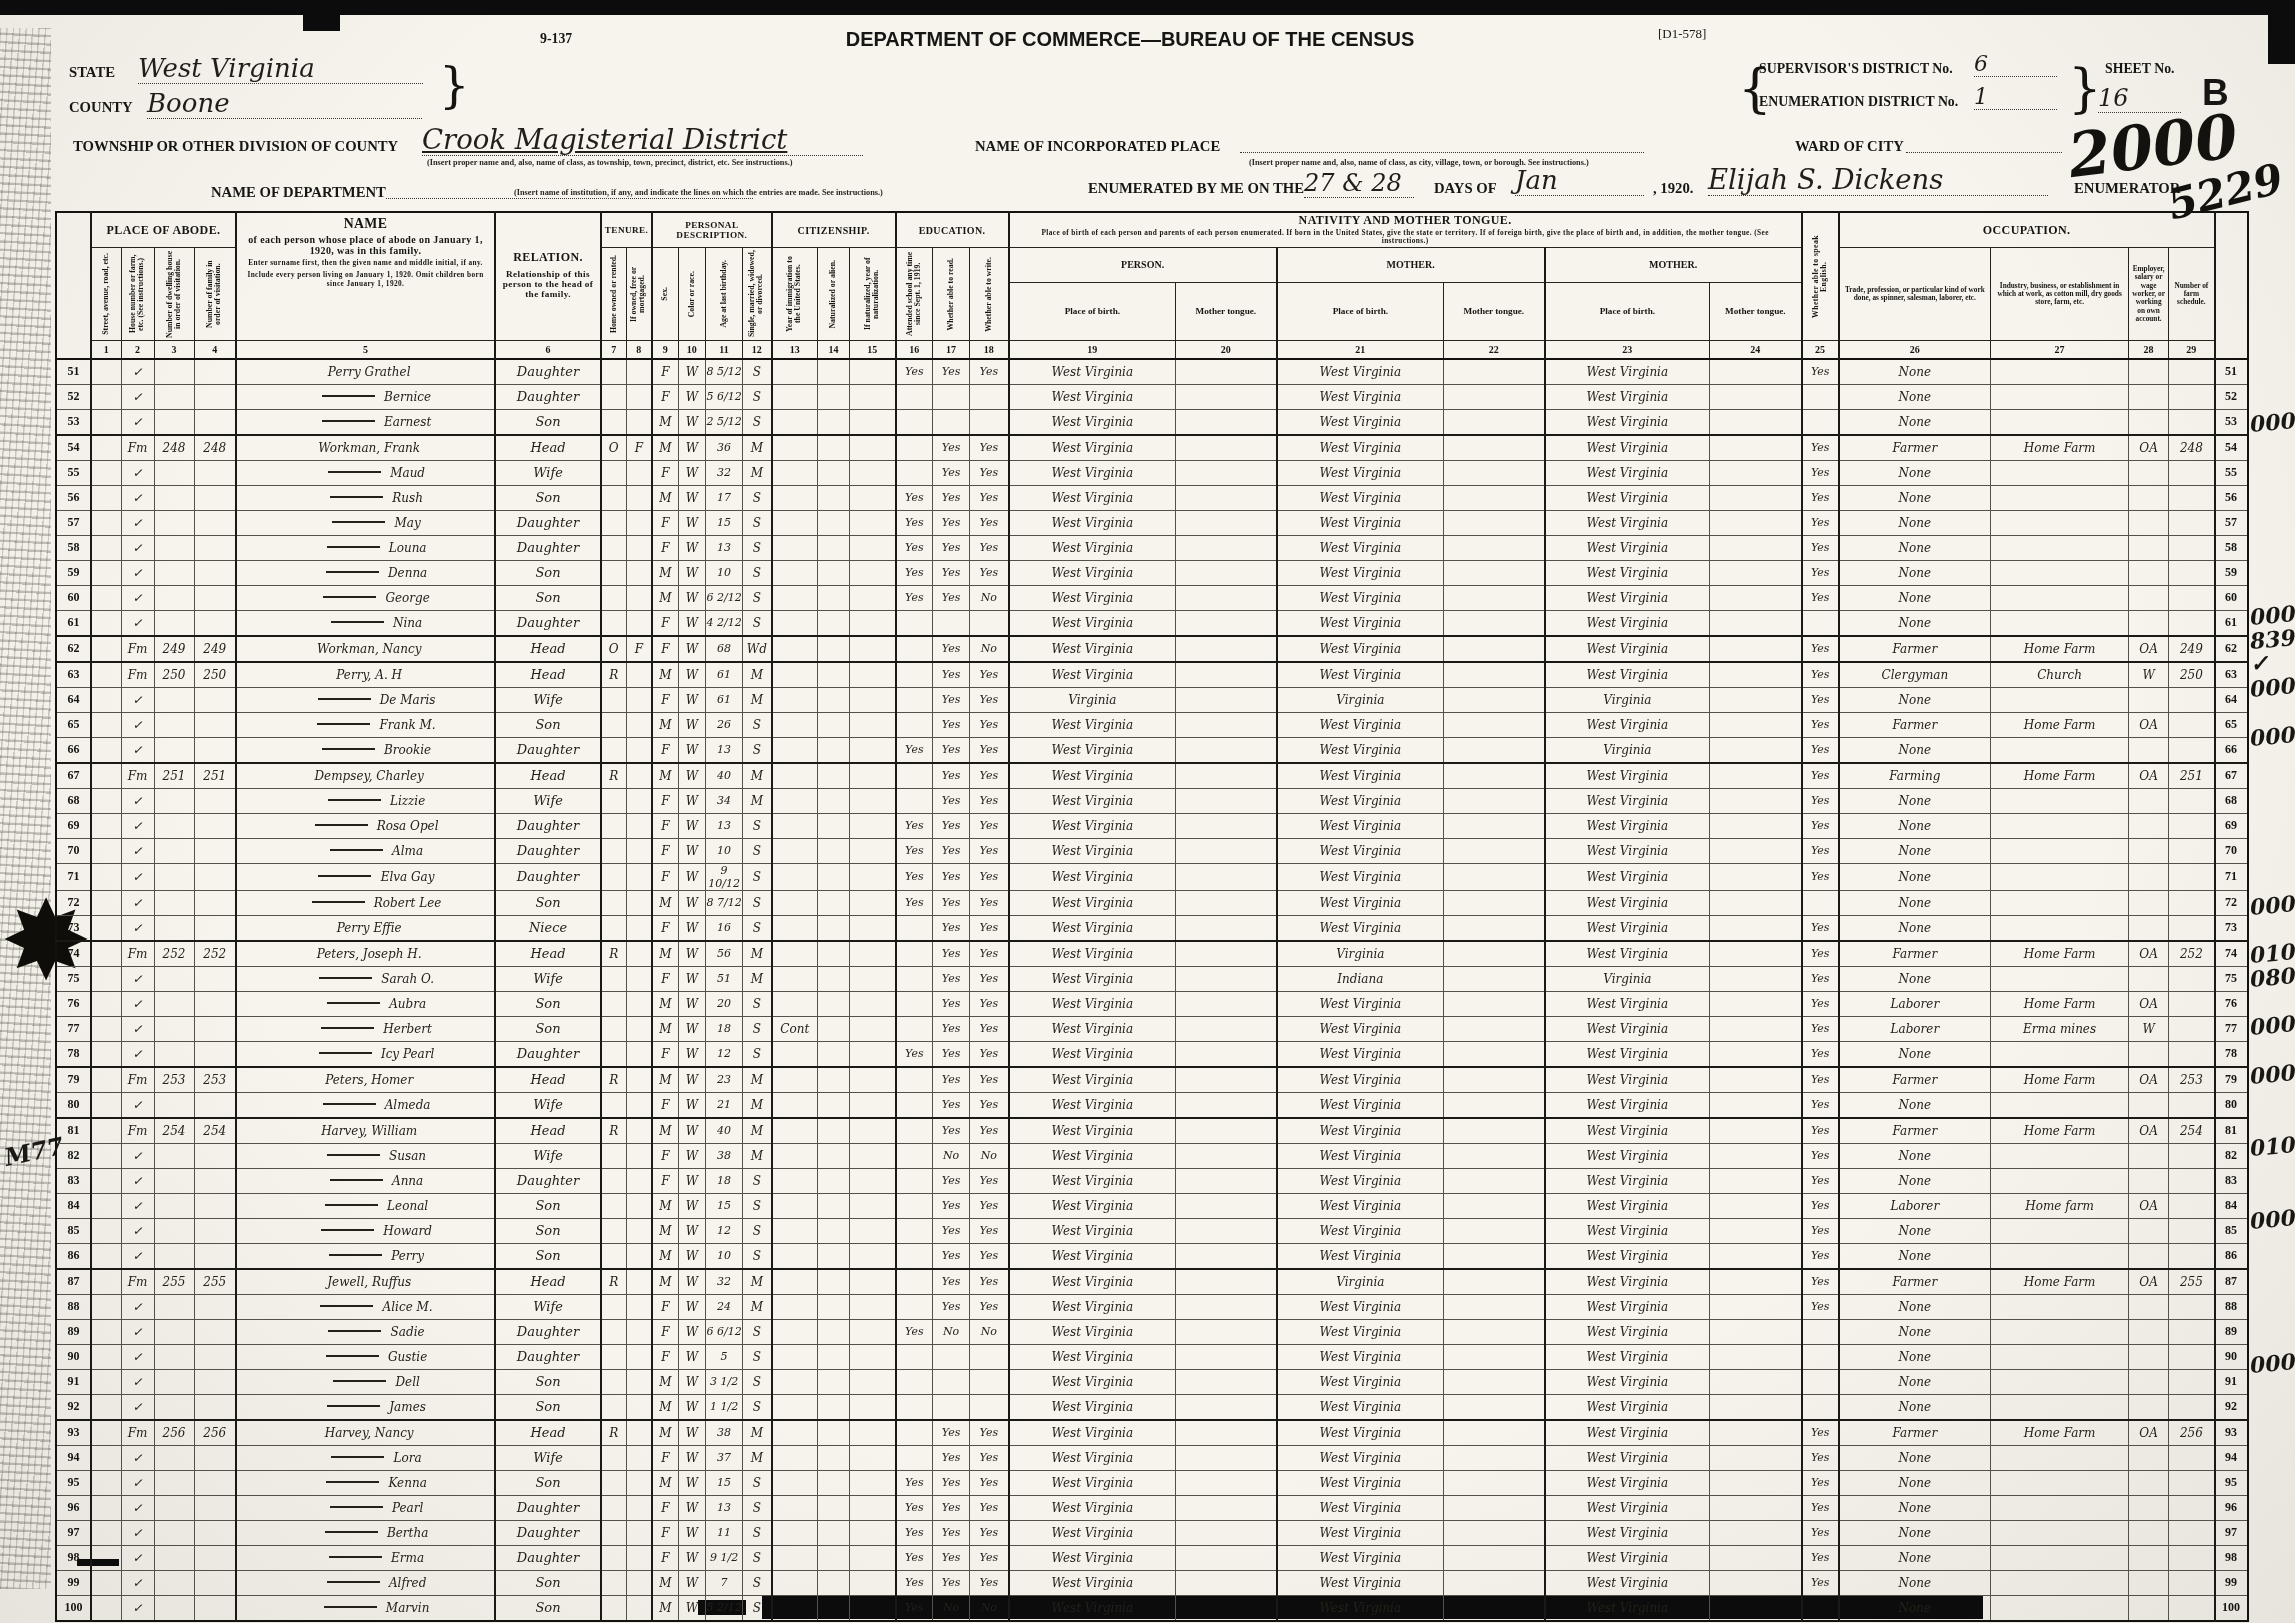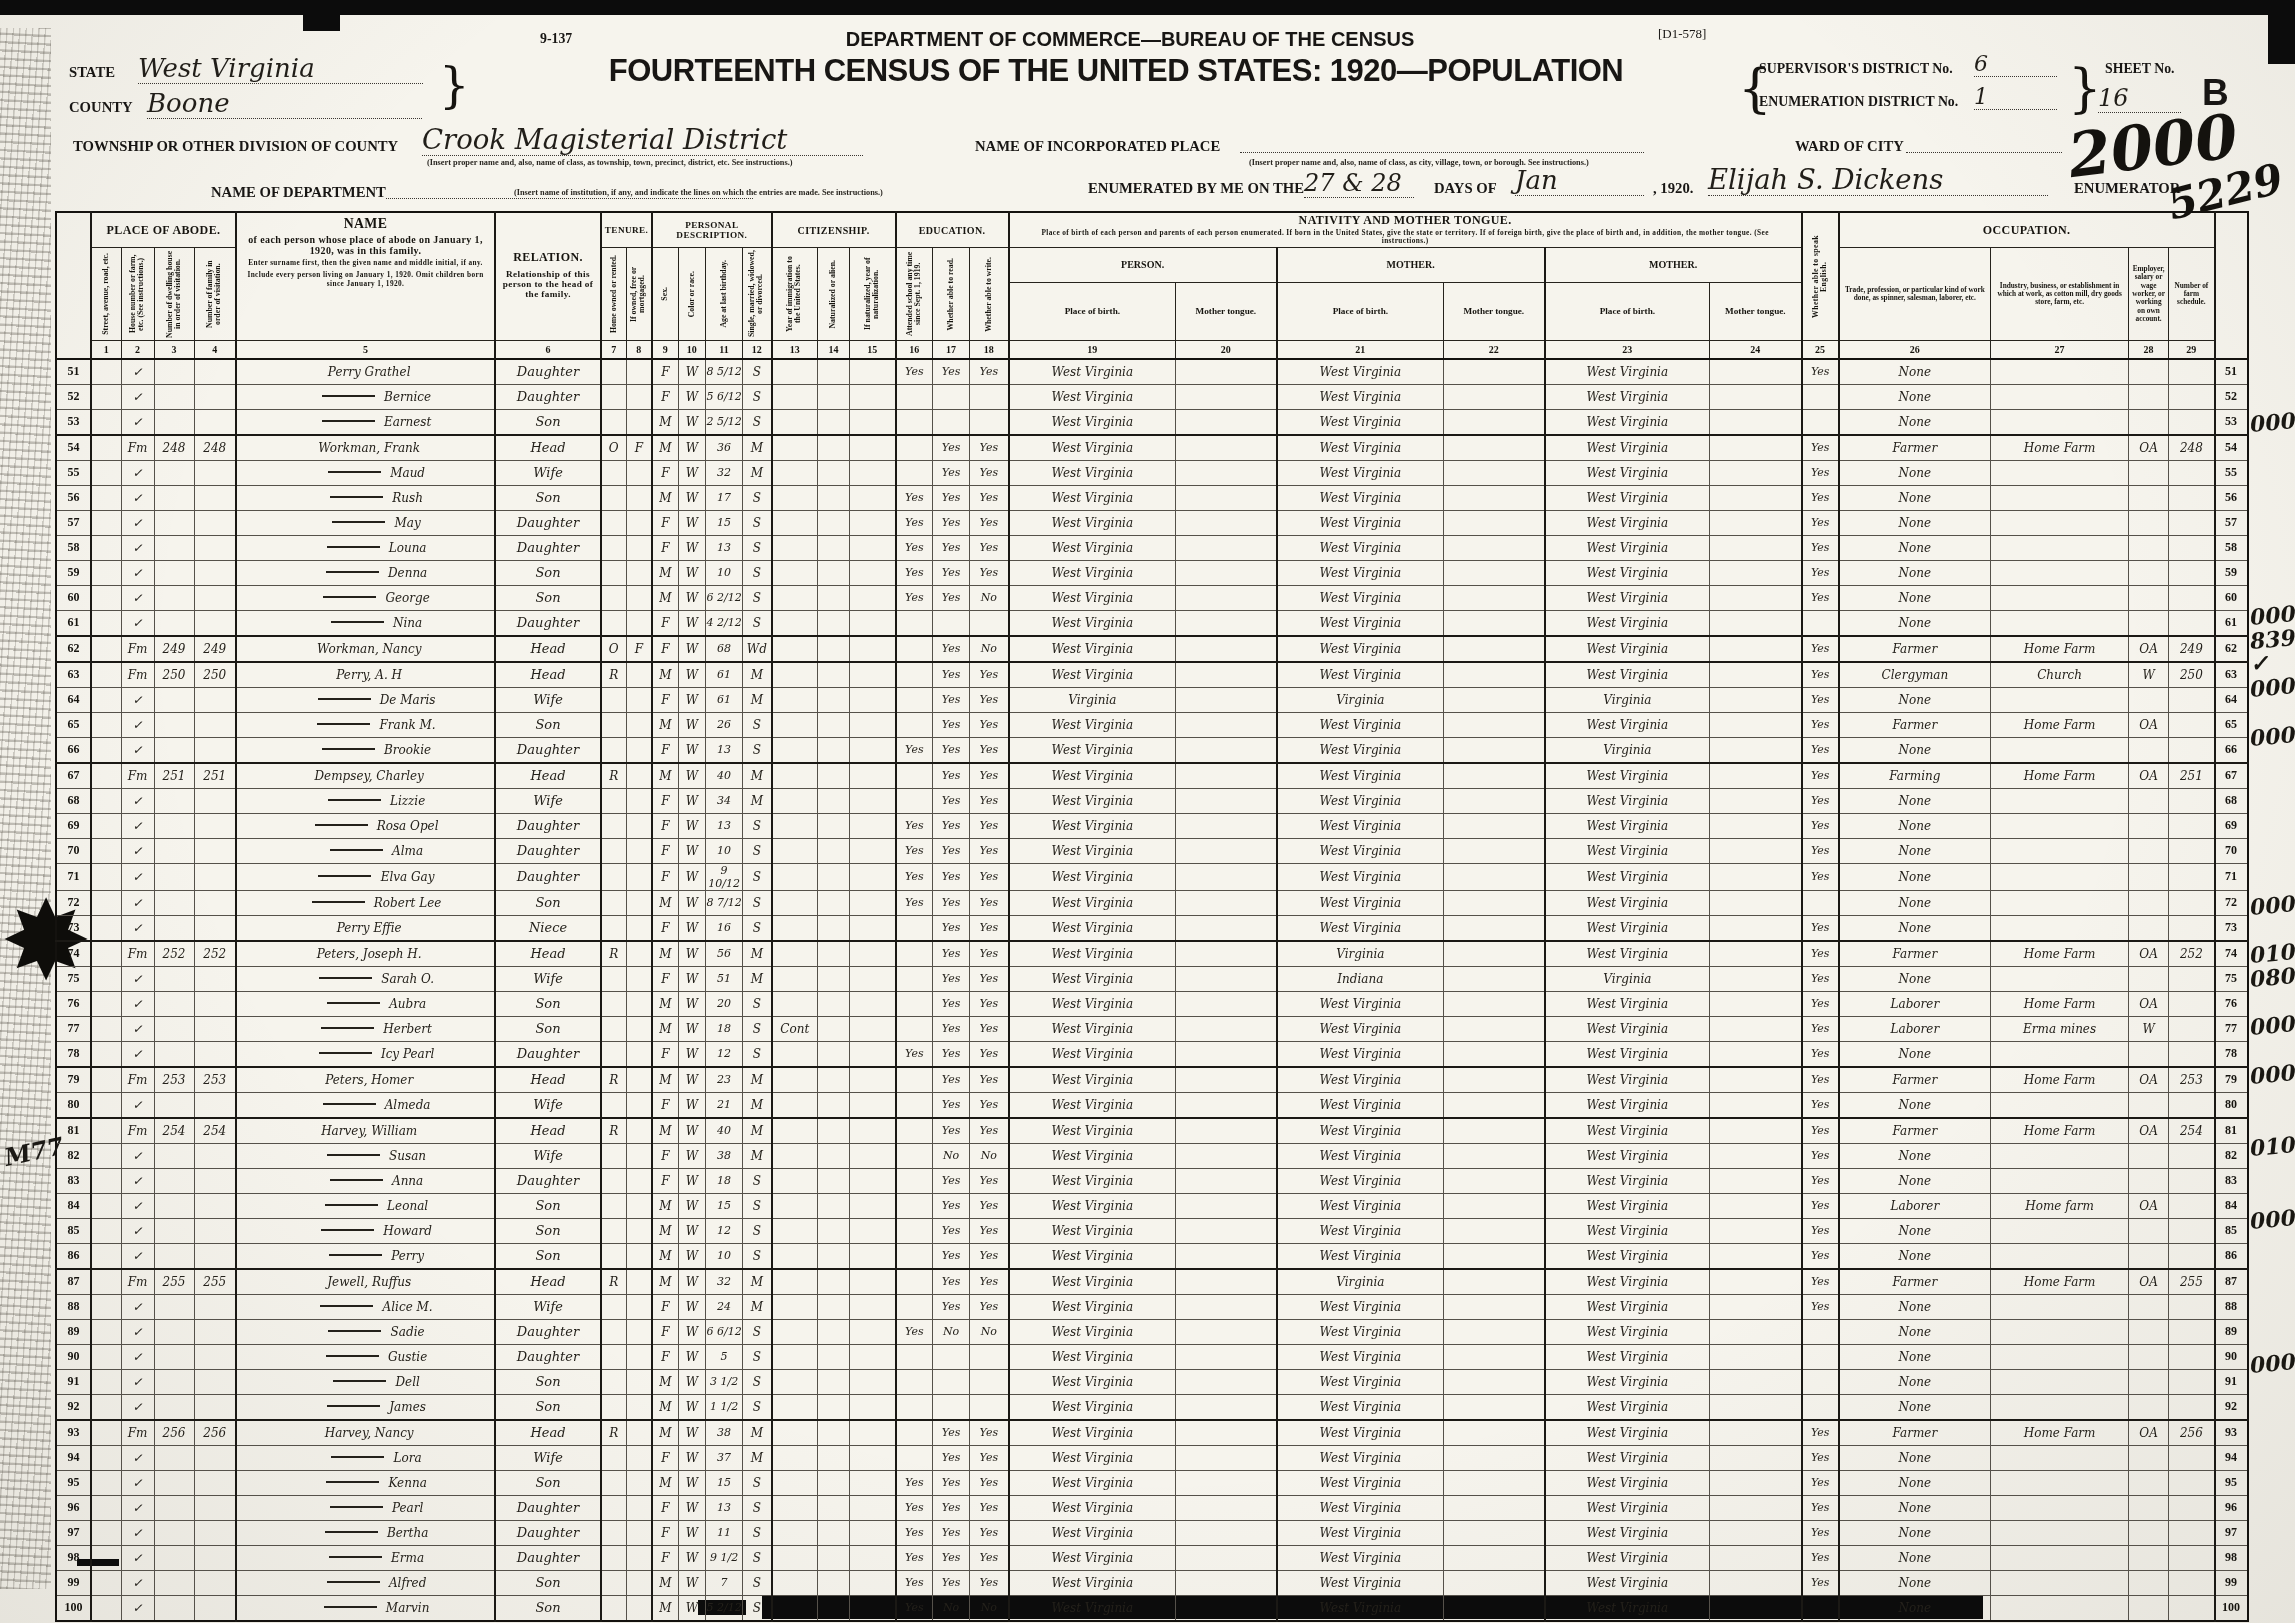--- a/index.html
+++ b/index.html
@@ -71,30 +71,29 @@
   <div class="art" style="left:303px;top:0;width:37px;height:31px;"></div>
   <div class="art" style="left:2268px;top:0;width:27.5px;height:64px;"></div>
   <div class="art" style="left:762px;top:1595px;width:1221px;height:24px;"></div>
   <div class="art" style="left:698px;top:1600px;width:48px;height:14.7px;"></div>
   <div class="art" style="left:77px;top:1559px;width:42px;height:7.3px;"></div>
   <div class="smudge-left"></div>
 
   <div class="plabel" style="left:540px;top:31px;font-size:13.8px;">9-137</div>
   <div class="plabel" style="left:1658px;top:26px;font-size:13px;font-weight:normal;">[D1-578]</div>
   <div class="plabel" style="left:1130px;top:27.5px;font-size:20px;transform:translateX(-50%);font-family:'Liberation Sans',sans-serif;">DEPARTMENT OF COMMERCE—BUREAU OF THE CENSUS</div>
-  <div class="plabel" style="left:1116px;top:53px;font-size:31px;transform:translateX(-50%);font-family:'Liberation Sans',sans-serif;letter-spacing:-0.5px;">FOURTEENTH CENSUS OF THE UNITED STATES: 1920—POPULATION</div>
 
   <div class="plabel" style="left:69px;top:64px;font-size:14.7px;">STATE</div>
   <span class="hw" style="position:absolute;left:138px;top:53px;font-size:26px;"><span class="fill" style="min-width:285px;">West Virginia</span></span>
   <div class="plabel" style="left:69px;top:99px;font-size:14.7px;">COUNTY</div>
   <span class="hw" style="position:absolute;left:147px;top:88px;font-size:26px;"><span class="fill" style="min-width:275px;">Boone</span></span>
   <div class="brace" style="left:439px;top:57px;">}</div>
 
   <div class="plabel" style="left:73px;top:138px;font-size:14.7px;">TOWNSHIP OR OTHER DIVISION OF COUNTY</div>
-  <span class="hw" style="position:absolute;left:422px;top:123px;font-size:27.5px;"><span class="fill" style="min-width:441px;">Crook Magisterial District</span></span>
+  <span class="hw" style="position:absolute;left:422px;top:123px;font-size:27.5px;"><span class="fill" style="min-width:441px;text-decoration:underline;">Crook Magisterial District</span></span>
   <div class="smallnote" style="left:427px;top:158px;">(Insert proper name and, also, name of class, as township, town, precinct, district, etc.  See instructions.)</div>
 
   <div class="plabel" style="left:975px;top:138px;font-size:14.7px;">NAME OF INCORPORATED PLACE</div>
   <span class="fill" style="position:absolute;left:1240px;top:152px;min-width:404px;"></span>
   <div class="smallnote" style="left:1249px;top:158px;">(Insert proper name and, also, name of class, as city, village, town, or borough.  See instructions.)</div>
 
   <div class="plabel" style="left:1795px;top:138px;font-size:14.7px;">WARD OF CITY</div>
   <span class="fill" style="position:absolute;left:1906px;top:152px;min-width:156px;"></span>
 
   <div class="plabel" style="left:211px;top:184px;font-size:14.7px;">NAME OF DEPARTMENT</div>

